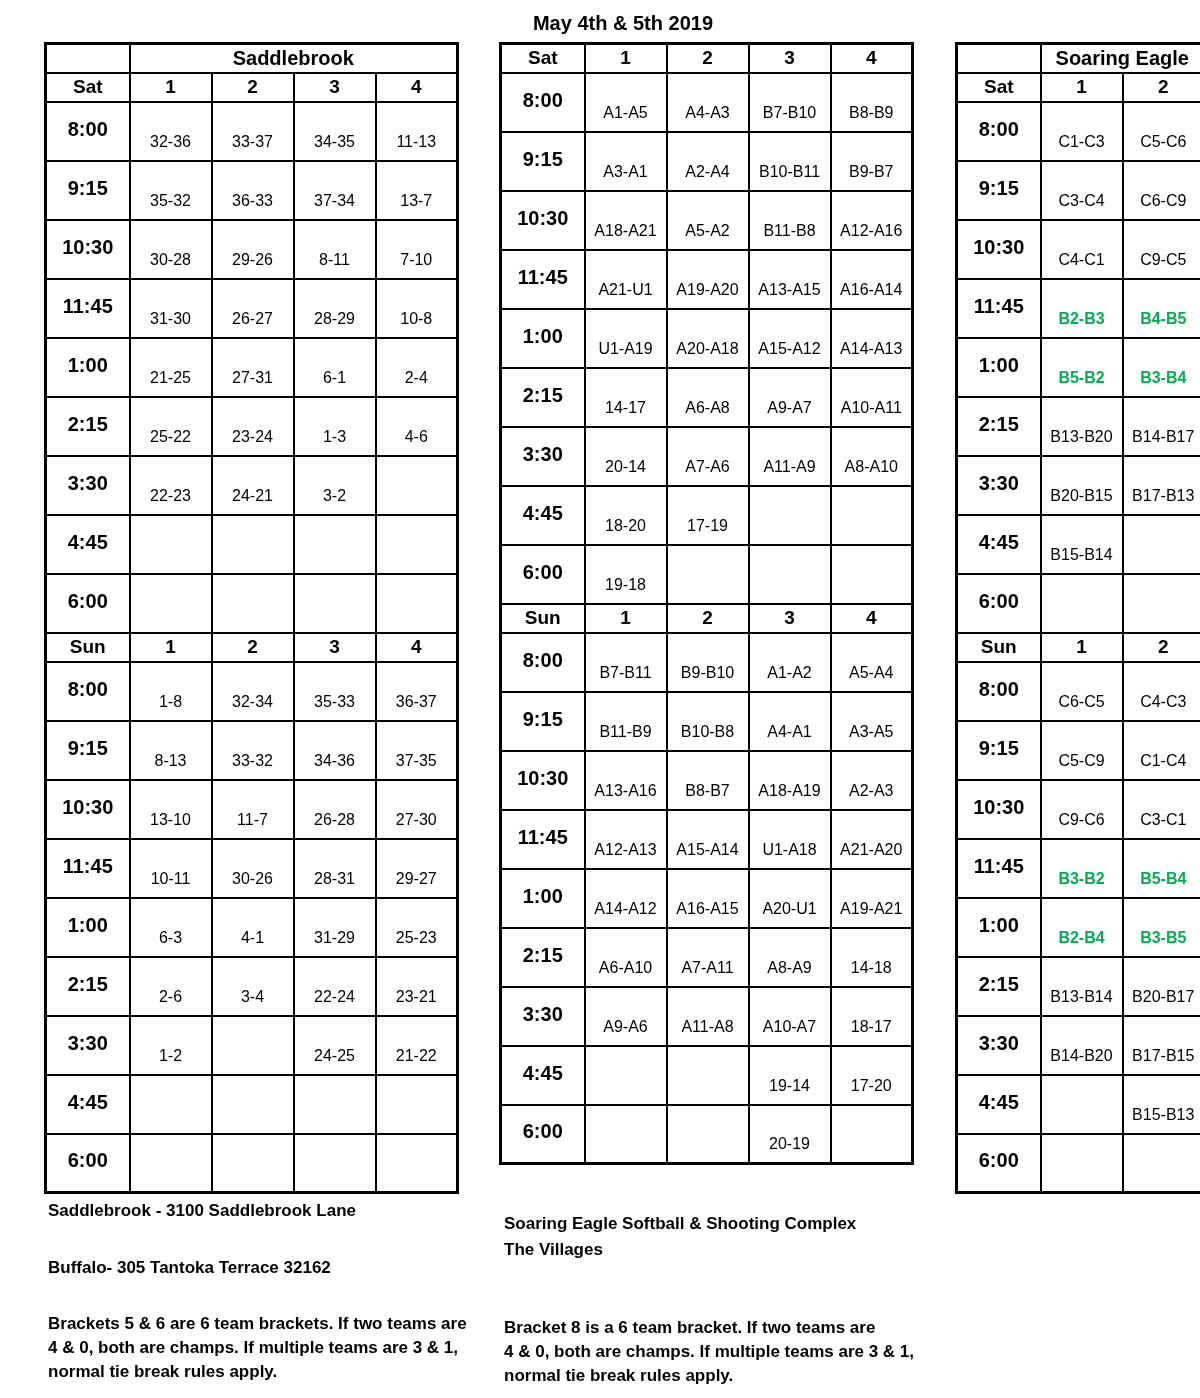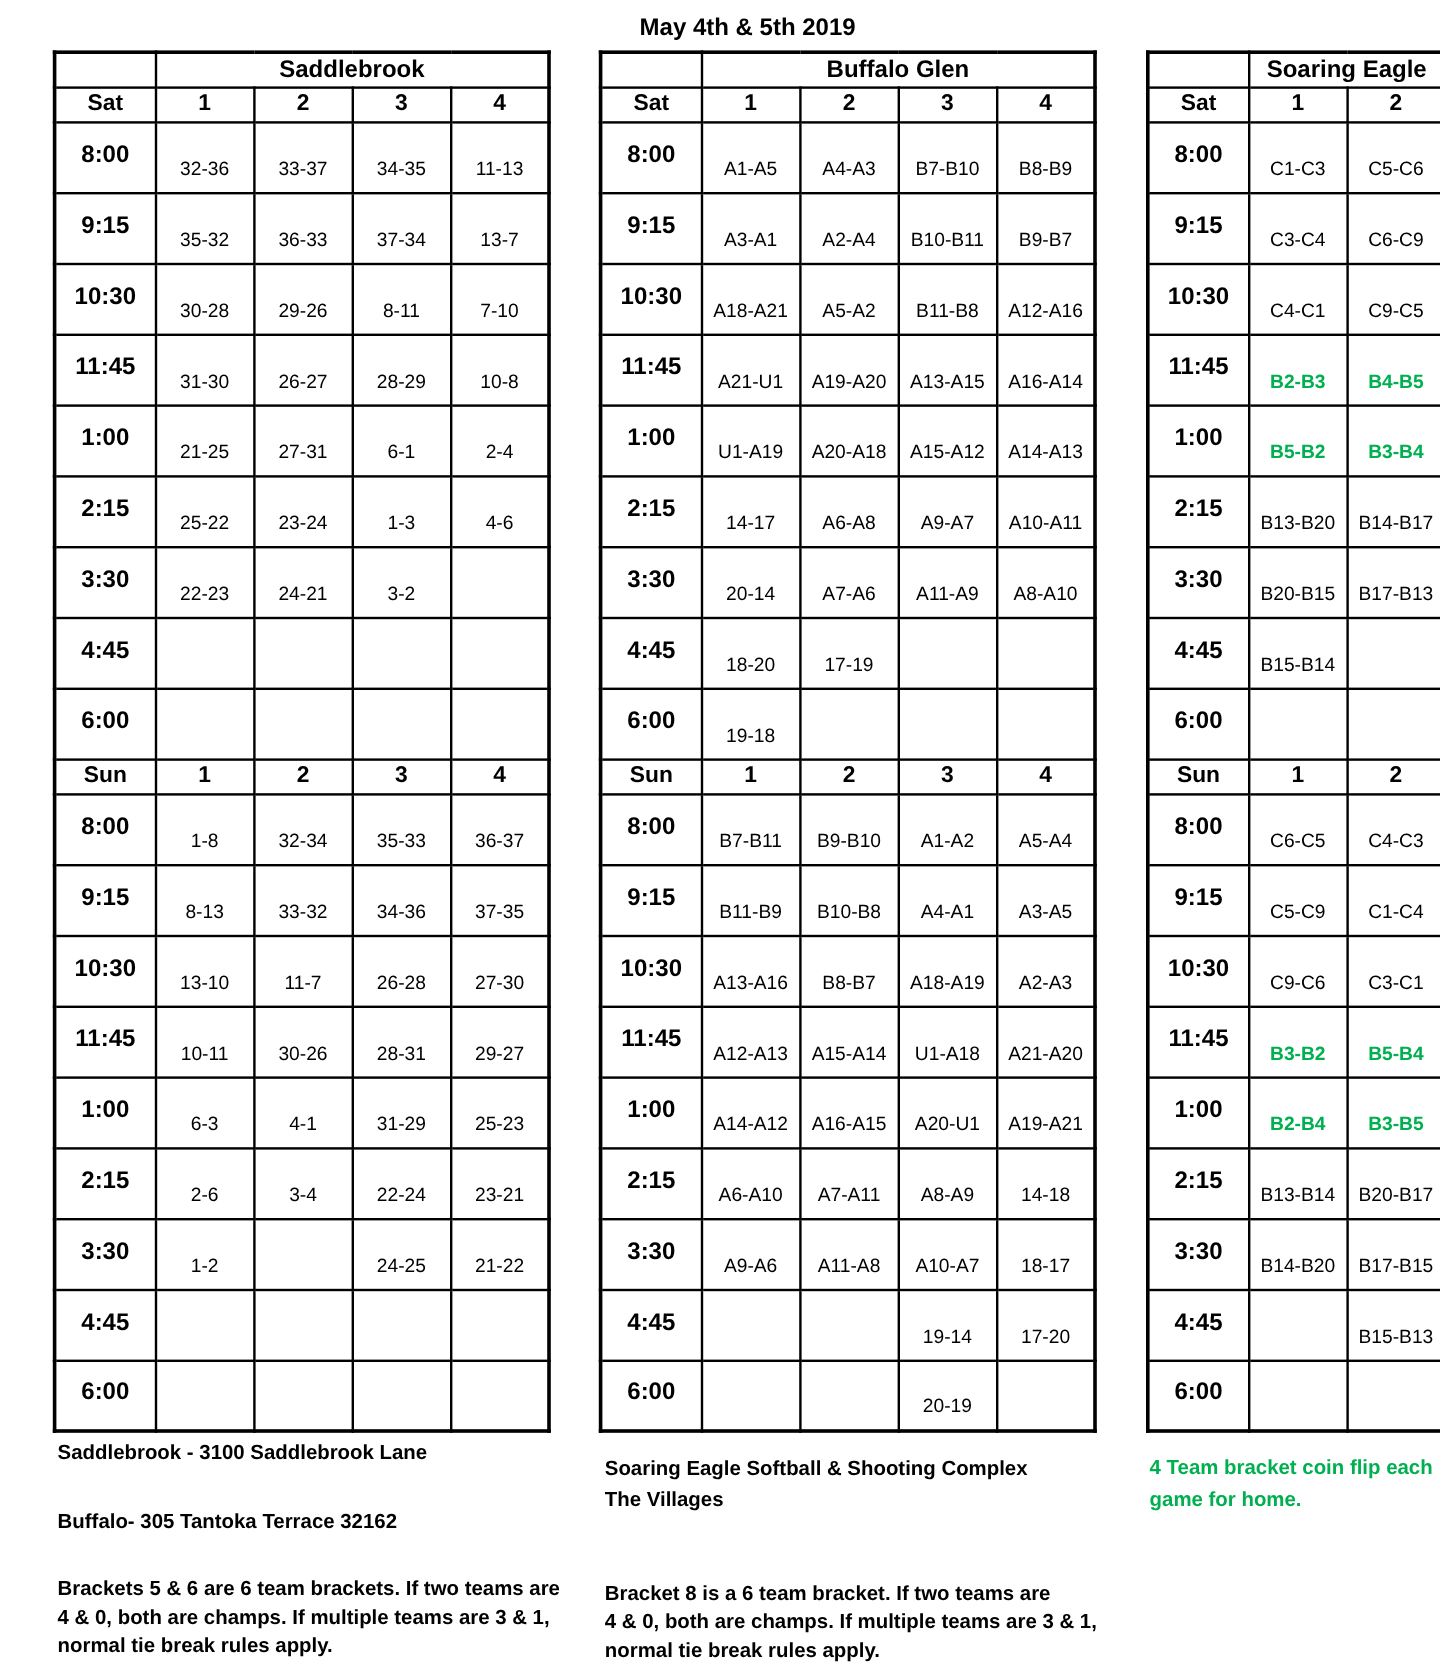--- a/index.html
+++ b/index.html
@@ -252,24 +252,20 @@
 
   <table class="venue-table" id="venue-1">
       <colgroup>
         <col class="tcol">
         <col class="fcol">
         <col class="fcol">
         <col class="fcol">
         <col class="fcol">
       </colgroup>
       <tbody>
-        <tr class="venue-row">
-          <td class="corner"></td>
-          <td class="venue" colspan="4">Buffalo Glen</td>
-        </tr>
         <tr class="day-row">
           <td class="day">Sat</td>
           <td class="fieldno">1</td>
           <td class="fieldno">2</td>
           <td class="fieldno">3</td>
           <td class="fieldno">4</td>
         </tr>
         <tr class="time-row">
           <td class="time">8:00</td>
           <td class="val">A1-A5</td>
@@ -534,18 +530,14 @@
     <div>Soaring Eagle Softball &amp; Shooting Complex</div>
     <div>The Villages</div>
   </div>
 
   <div class="footnote" id="fn-mid-note">
     <div>Bracket 8 is a 6 team bracket. If two teams are</div>
     <div>4 &amp; 0, both are champs. If multiple teams are 3 &amp; 1,</div>
     <div>normal tie break rules apply.</div>
   </div>
 
-  <div class="footnote" id="fn-coin">
-    <div>4 Team bracket coin flip each</div>
-    <div>game for home.</div>
-  </div>
 
 </div>
 
 </body></html>

